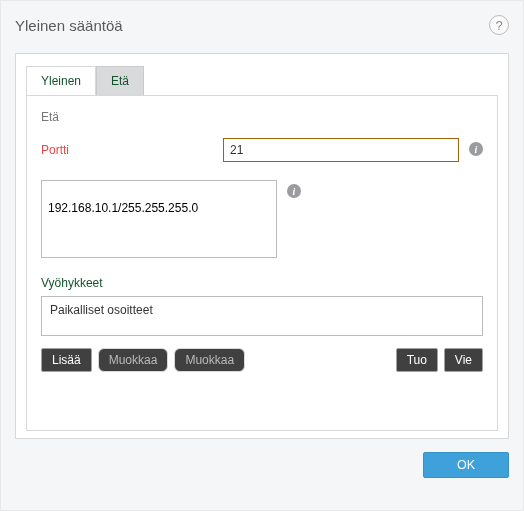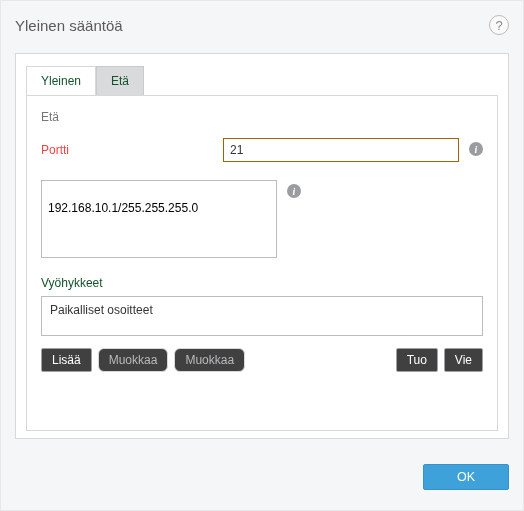--- a/index.html
+++ b/index.html
@@ -166,21 +166,21 @@
   .btn:disabled {
     background: #404040;
     border-color: #d8d9da;
     color: #b8b9bb;
     cursor: default;
     border-radius: 6px;
   }
   .footer {
     position: absolute;
     right: 14px;
-    bottom: 20px;
+    bottom: 32px;
   }
   .btn-primary {
     background: #3ea1da;
     border: 1px solid #3693c9;
     color: #fff;
     padding: 5px 0;
     width: 86px;
     font-size: 12.5px;
     font-family: inherit;
     cursor: pointer;

